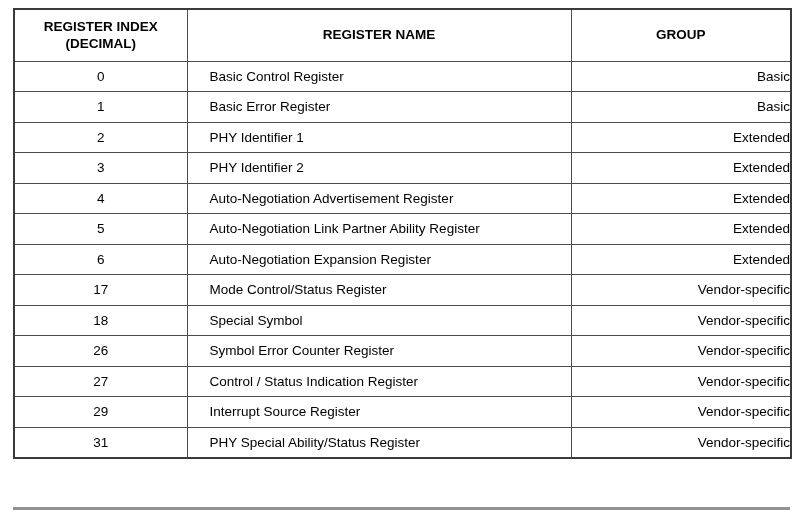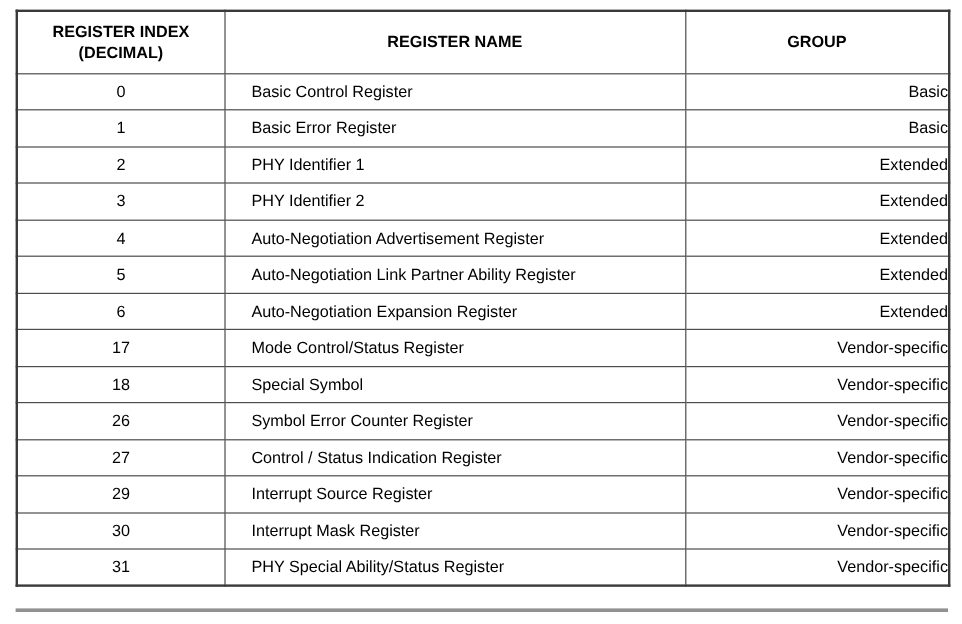--- a/index.html
+++ b/index.html
@@ -134,25 +134,20 @@
         <td class="cell-index">27</td>
         <td class="cell-name">Control / Status Indication Register</td>
         <td class="cell-group">Vendor-specific</td>
       </tr>
       <tr>
         <td class="cell-index">29</td>
         <td class="cell-name">Interrupt Source Register</td>
         <td class="cell-group">Vendor-specific</td>
       </tr>
       <tr>
-        <td class="cell-index">30</td>
-        <td class="cell-name">Interrupt Mask Register</td>
-        <td class="cell-group">Vendor-specific</td>
-      </tr>
-      <tr>
         <td class="cell-index">31</td>
         <td class="cell-name">PHY Special Ability/Status Register</td>
         <td class="cell-group">Vendor-specific</td>
       </tr>
     </tbody>
   </table>
 
   <div class="bottom-rule"></div>
 
 </div>

